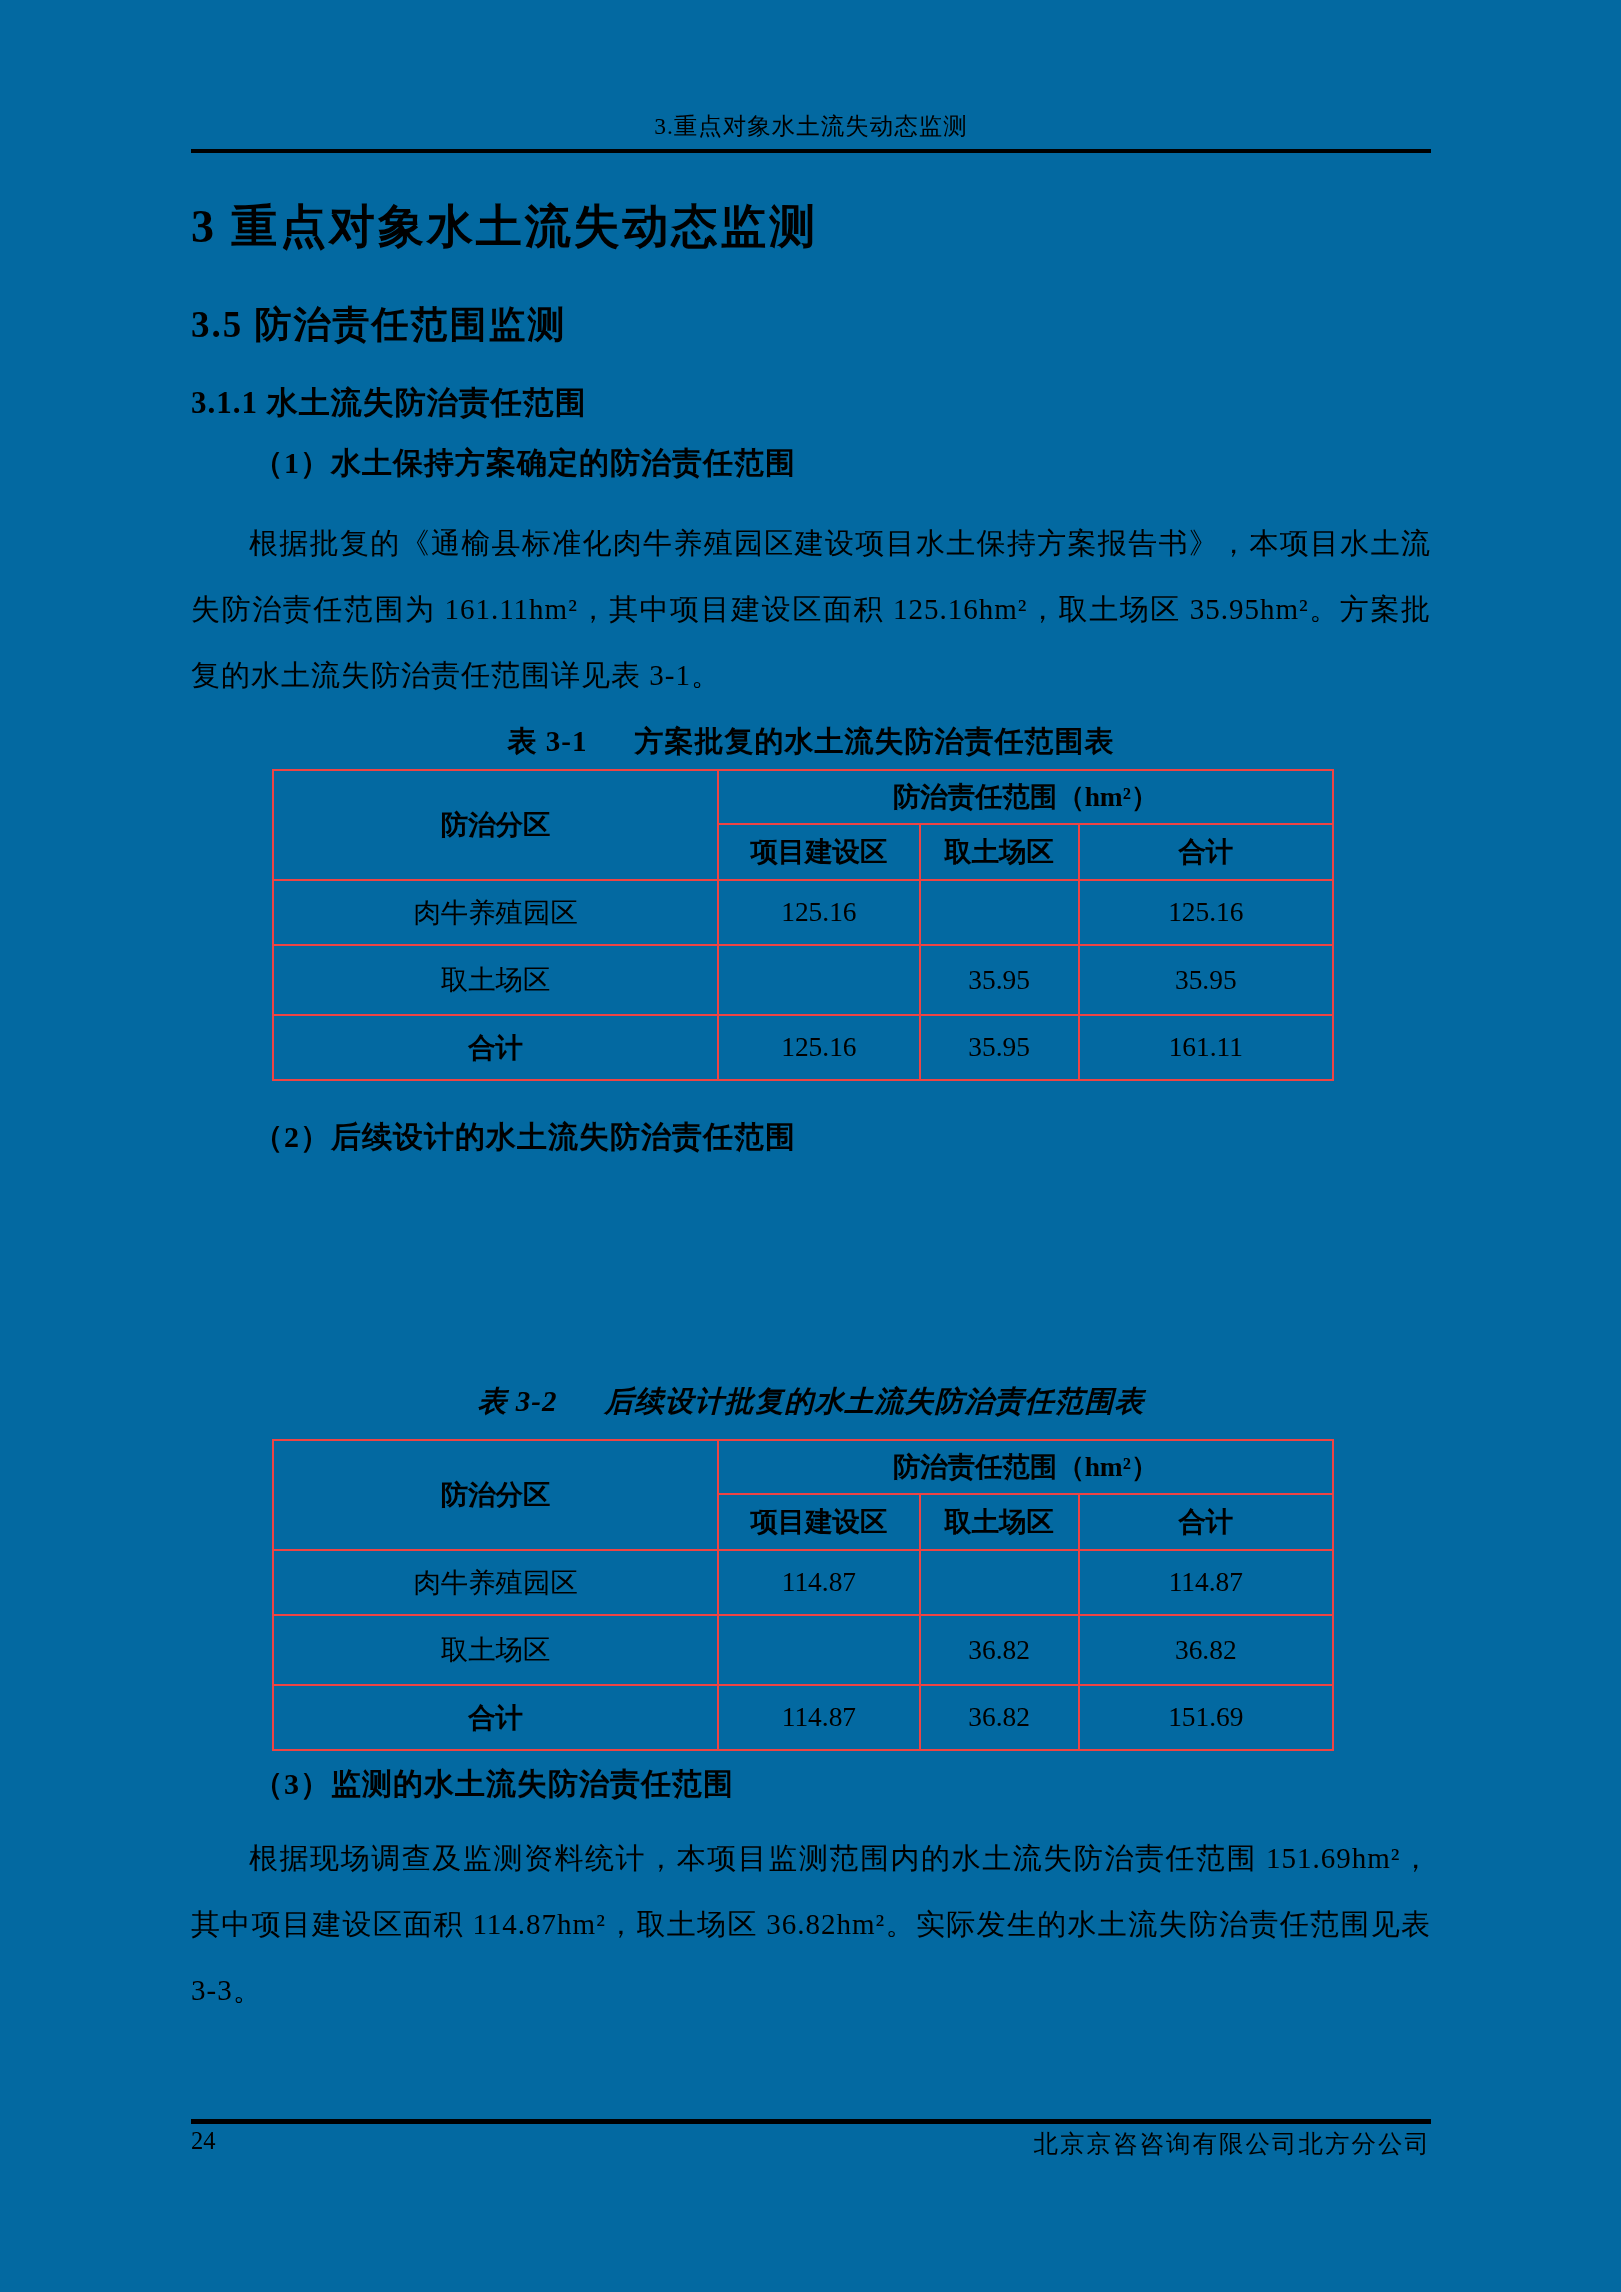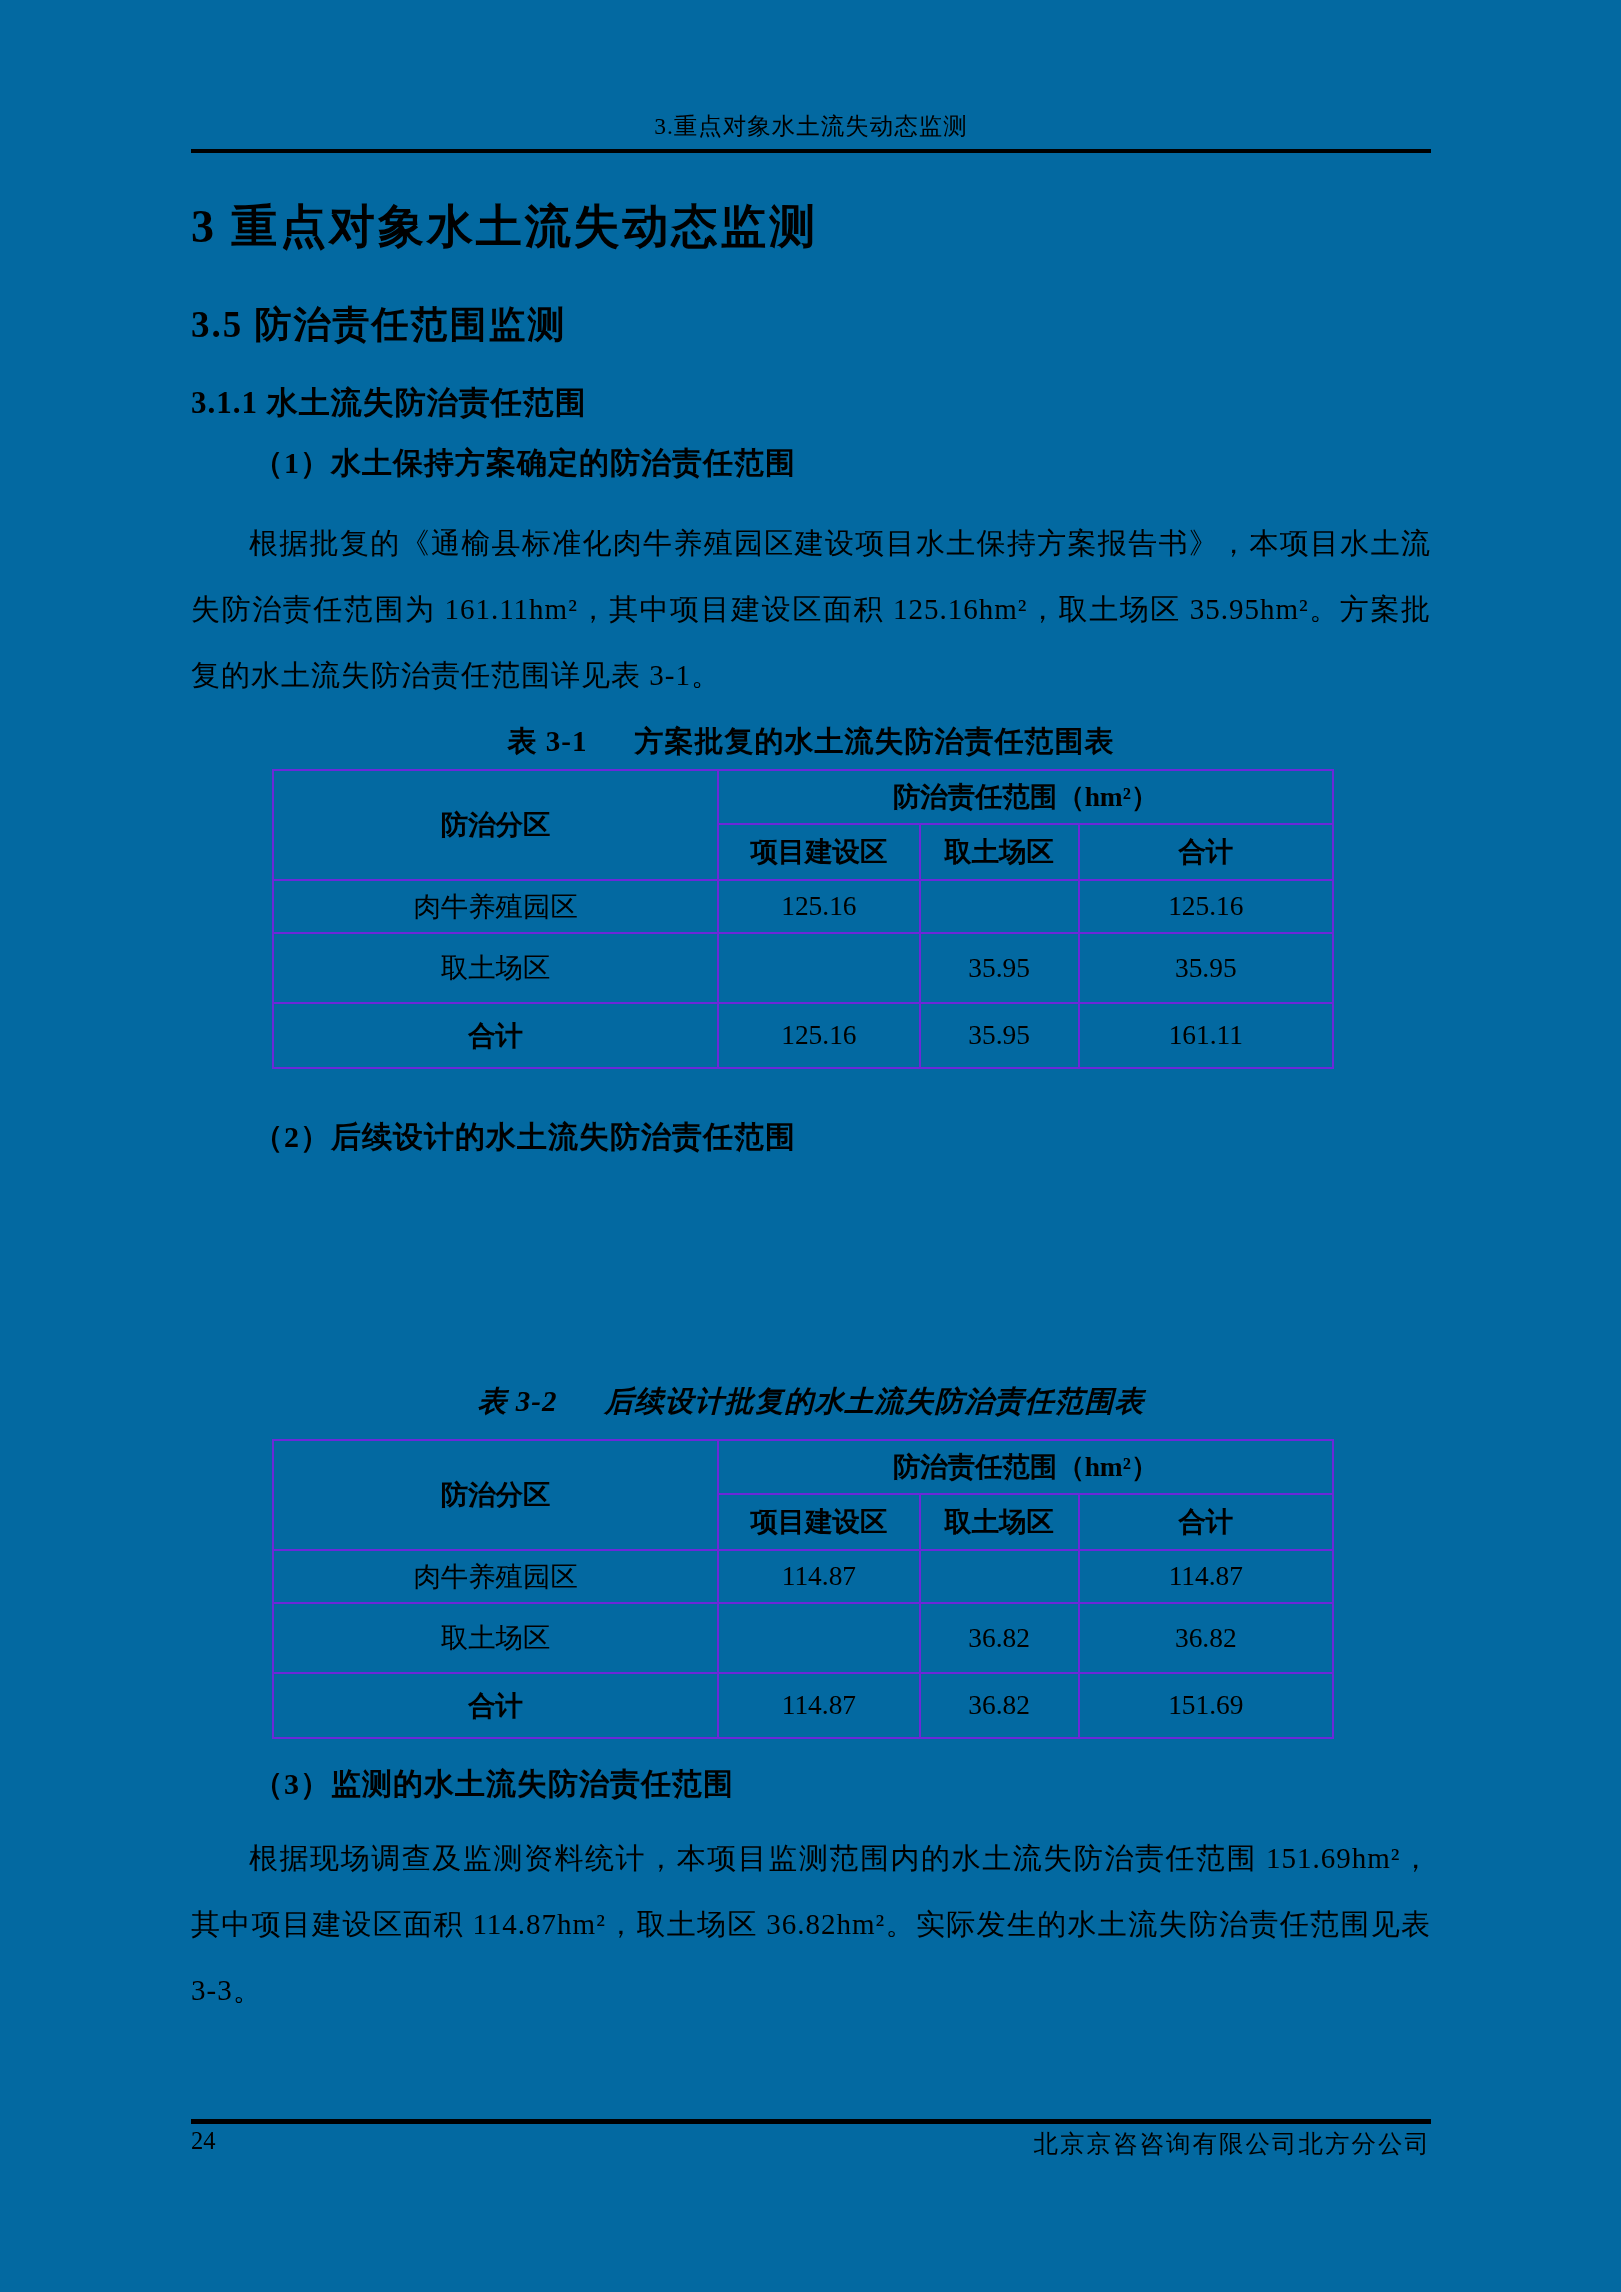--- a/index.html
+++ b/index.html
@@ -41,32 +41,32 @@
   .cap2{top:1382px;font-style:italic;}
   .cap-title{margin-left:47px;}
   table.data-table{
     position:absolute;left:272px;width:1062px;
     border-collapse:collapse;table-layout:fixed;
     font-size:27.4px;
   }
   .t1{top:769px;}
   .t2{top:1439px;}
   table.data-table td{
-    border:2px solid #6d28d9;
+    border:2px solid #ef4444;
     text-align:center;vertical-align:middle;
     padding:0;
   }
   table.data-table{border:2.9px solid #000;}
   col.col-zone{width:42%;}
   col.col-a{width:19%;}
   col.col-b{width:15%;}
   col.col-c{width:24%;}
   tr.hrow1{height:54px;}
   tr.hrow2{height:56px;padding-left:20px;}
-  tr.drow1{height:53px;}
+  tr.drow1{height:65px;}
   tr.drow2{height:70px;}
   tr.drow3{height:65px;}
   td.head{font-weight:bold;}
   td.bold-cell{font-weight:bold;}
   .footer-row{
     top:2127px;font-size:24.5px;
   }
   .footer-row .pageno{float:left;}
   .footer-row .company{float:right;letter-spacing:2px;}
 </style>

